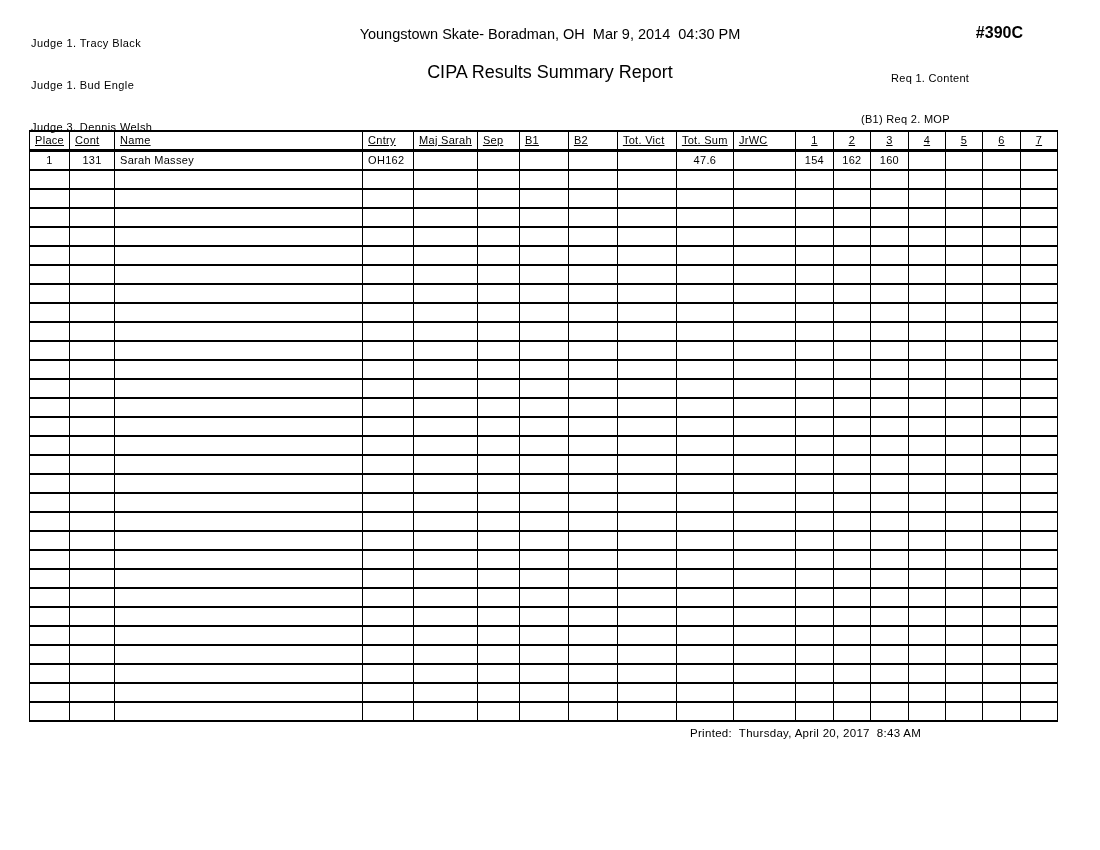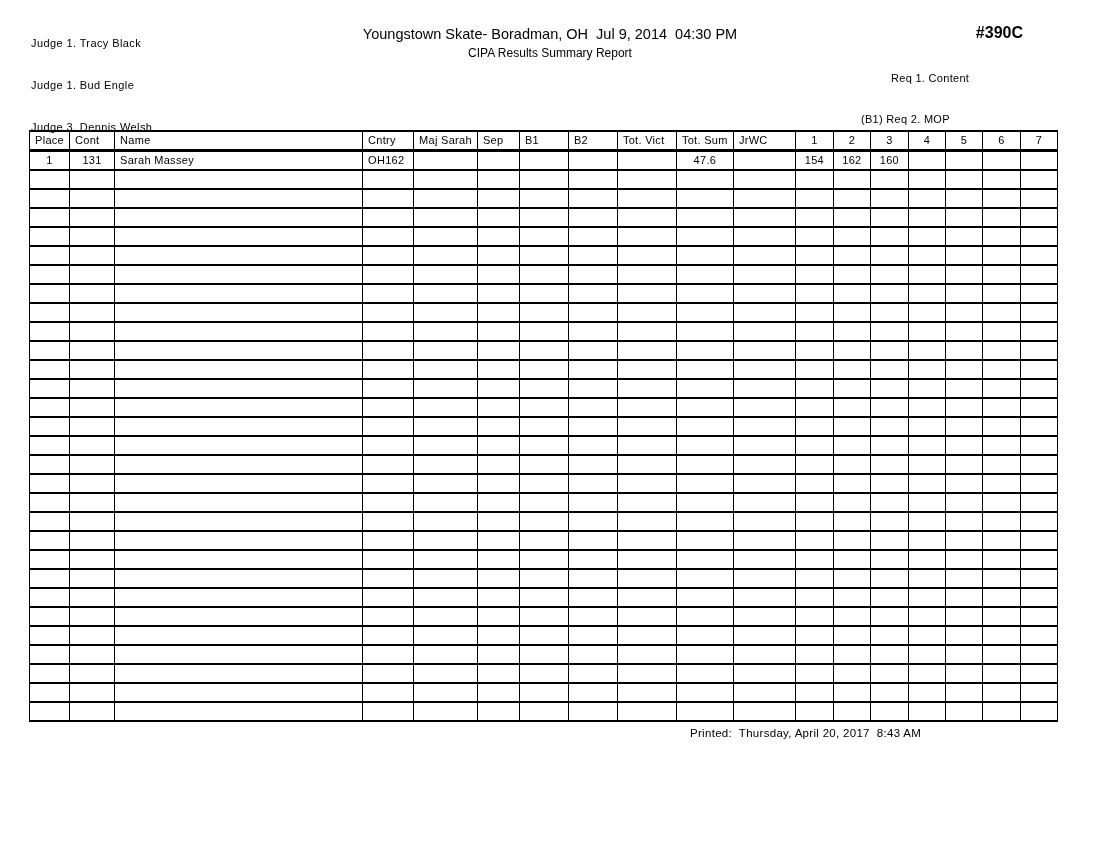--- a/index.html
+++ b/index.html
@@ -39,22 +39,22 @@
     margin-top: 4px;
     white-space: pre;
   }
   .center-head .event {
     font-size: 18px;
     font-weight: bold;
     margin-top: 3px;
     letter-spacing: 1.2px;
   }
   .center-head .report {
-    font-size: 12px;
-    margin-top: 4px;
+    font-size: 18px;
+    margin-top: 20px;
   }
   .corner-code {
     position: absolute;
     top: 24px;
     right: 77px;
     font-size: 16px;
     font-weight: bold;
   }
   .req-block {
     position: absolute;
@@ -84,41 +84,42 @@
     height: 17px;
     line-height: 17px;
     vertical-align: middle;
     white-space: nowrap;
     overflow: hidden;
     letter-spacing: 0.3px;
   }
   table.results thead th {
     border-bottom: 3px solid #000;
     text-align: left;
+    text-decoration: underline;
   }
   .footer-printed {
     position: absolute;
     left: 690px;
     top: 727px;
     font-size: 11.5px;
     white-space: pre;
     letter-spacing: 0.3px;
   }
 </style>
 </head>
 <body>
 
 <div class="judges">
   <div>Judge 1. Tracy Black</div>
   <div>Judge 1. Bud Engle</div>
   <div>Judge 3. Dennis Welsh</div>
 </div>
 
 <div class="center-head">
-  <div class="venue">Youngstown Skate- Boradman, OH  Jul 9, 2014  04:30 PM</div>
+  <div class="venue">Youngstown Skate- Boradman, OH  Mar 9, 2014  04:30 PM</div>
   <div class="report">CIPA Results Summary Report</div>
 </div>
 
 <div class="corner-code">#390C</div>
 
 <div class="req-block">
   <div class="req1">Req 1. Content</div>
   <div class="req2">(B1) Req 2. MOP</div>
 </div>
 

